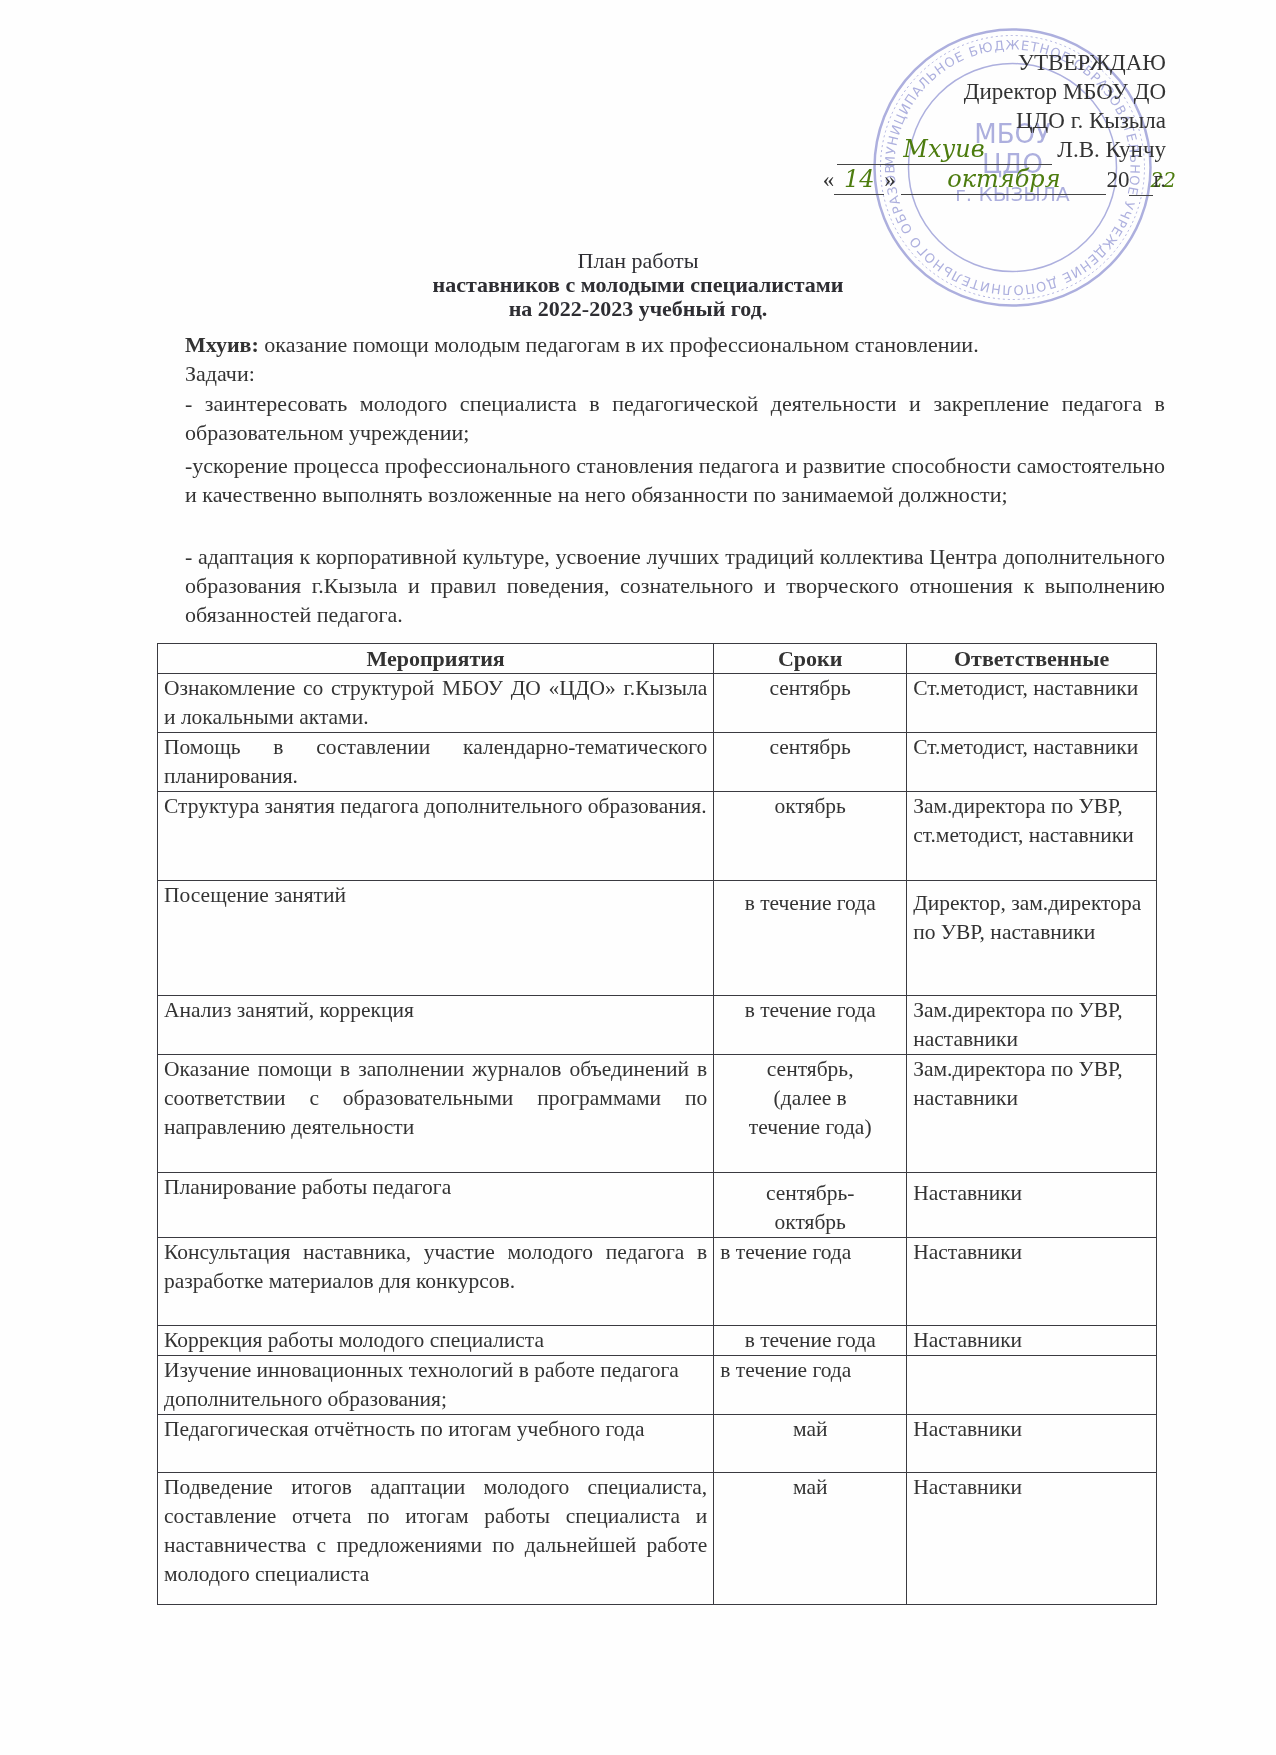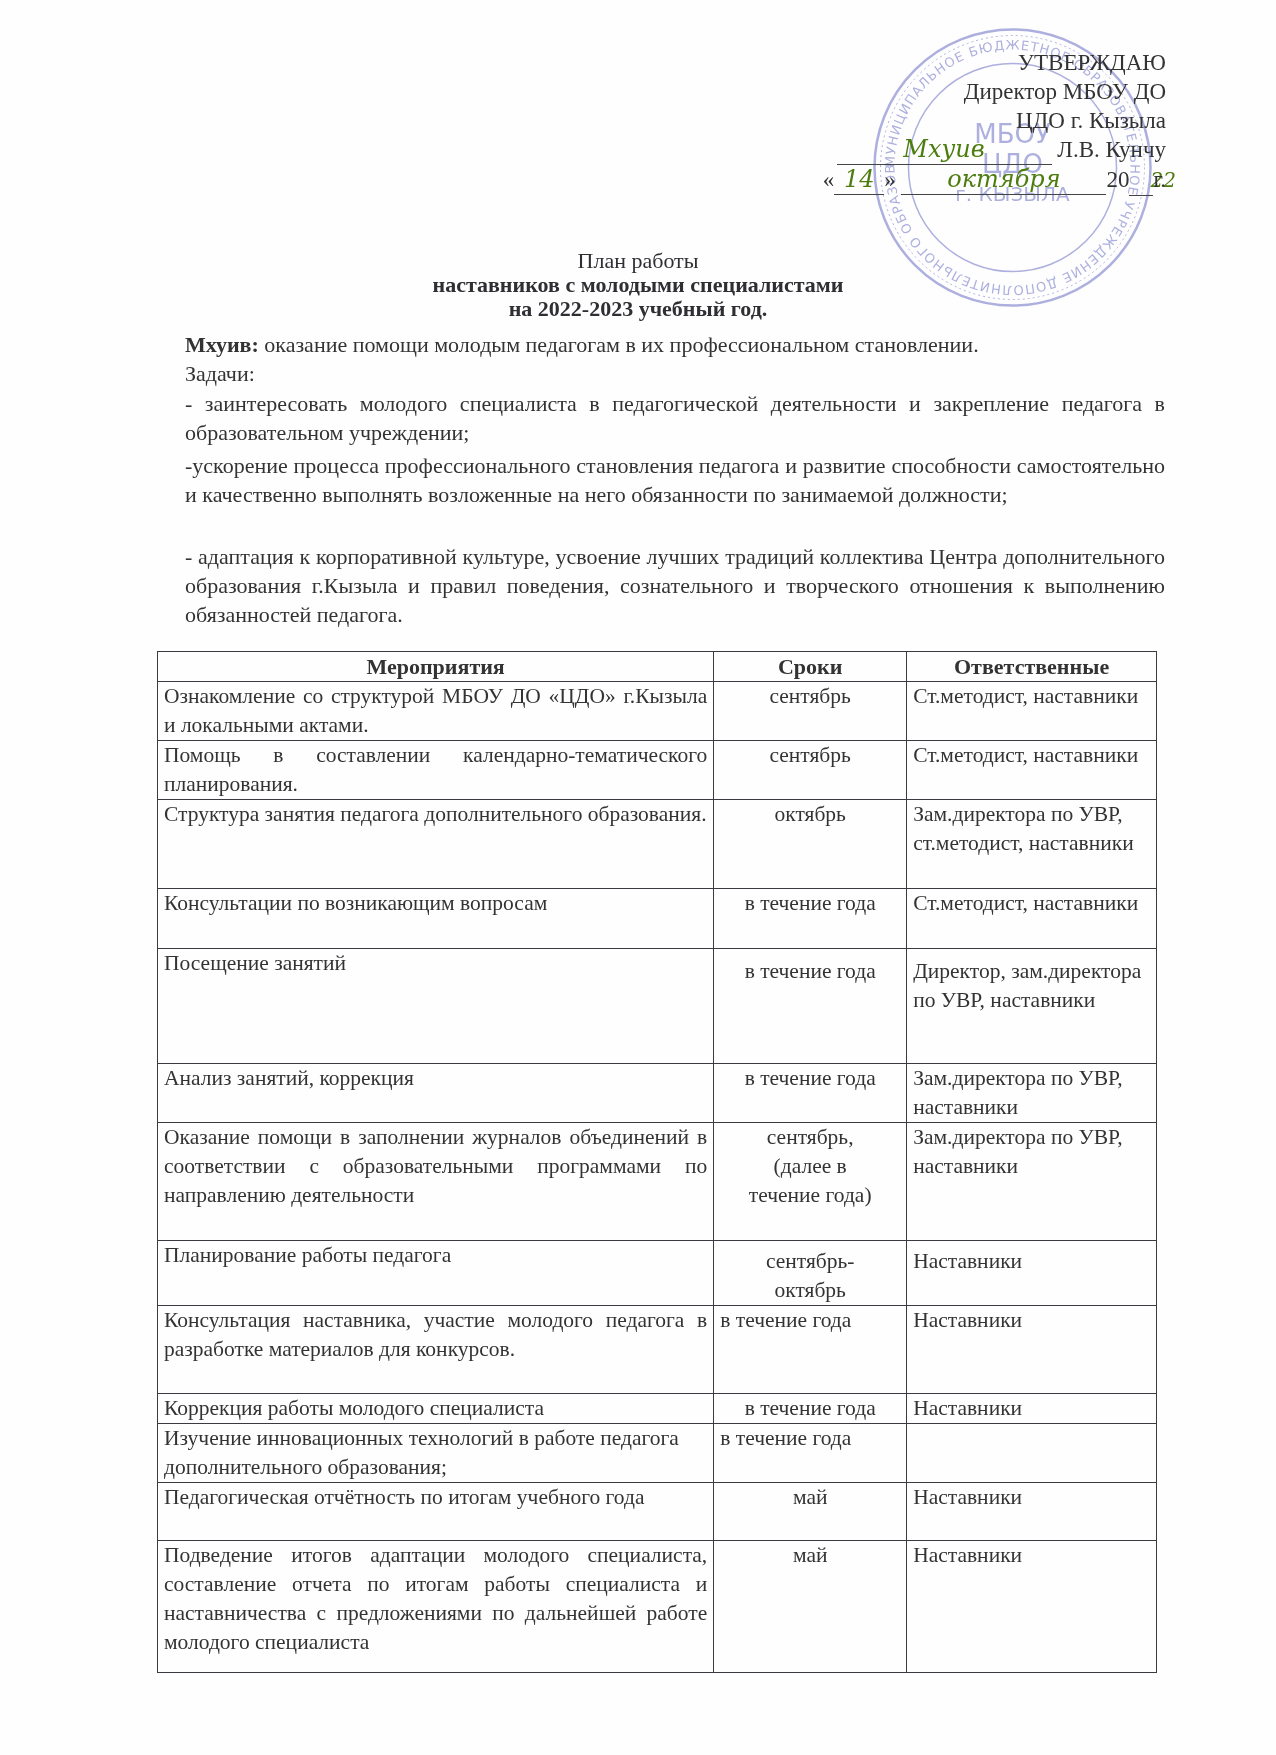--- a/index.html
+++ b/index.html
@@ -24,21 +24,21 @@
 
   .body-text { position: absolute; left: 185px; width: 980px; font-size: 22px; line-height: 29px; color: #333; text-align: justify; }
   .goal { top: 330px; }
   .tasks-h { top: 359px; font-weight: normal; }
   .task { text-align: justify; text-align-last: left; }
   .task1 { top: 389px; }
   .task2 { top: 451px; }
   .task3 { top: 542px; }
 
   
-  table.plan { position: absolute; left: 157px; top: 643px; width: 1000px; border-collapse: collapse; font-size: 21.5px; line-height: 29px; color: #333; margin-top: 8px; }
+  table.plan { position: absolute; left: 157px; top: 643px; width: 1000px; border-collapse: collapse; font-size: 21.5px; line-height: 29px; color: #333; }
   table.plan td, table.plan th { border: 1.6px solid #3a3a40; vertical-align: top; padding: 0 6px 0 6px; }
   table.plan th { font-weight: bold; text-align: center; height: 29px; font-size: 22px; }
   col.c1 { width: 557px; } col.c2 { width: 193px; } col.c3 { width: 250px; }
   td.act { text-align: justify; text-align-last: left; }
   td.term { text-align: center; }
   td.resp { text-align: left; padding-left: 8px; }
 </style>
 </head>
 <body>
 
@@ -110,25 +110,20 @@
       <tr style="height:59px;">
         <td class="act">Помощь в составлении календарно-тематического планирования.</td>
         <td class="term">сентябрь</td>
         <td class="resp">Ст.методист, наставники</td>
       </tr>
       <tr style="height:89px;">
         <td class="act">Структура занятия педагога дополнительного образования.</td>
         <td class="term">октябрь</td>
         <td class="resp">Зам.директора по УВР, ст.методист, наставники</td>
       </tr>
-      <tr style="height:60px;">
-        <td class="act">Консультации по возникающим вопросам</td>
-        <td class="term">в течение года</td>
-        <td class="resp">Ст.методист, наставники</td>
-      </tr>
       <tr style="height:115px;">
         <td class="act">Посещение занятий</td>
         <td class="term" style="padding-top:8px;">в течение года</td>
         <td class="resp" style="padding-top:8px;">Директор, зам.директора по УВР, наставники</td>
       </tr>
       <tr style="height:59px;">
         <td class="act">Анализ занятий, коррекция</td>
         <td class="term">в течение года</td>
         <td class="resp">Зам.директора по УВР, наставники</td>
       </tr>

